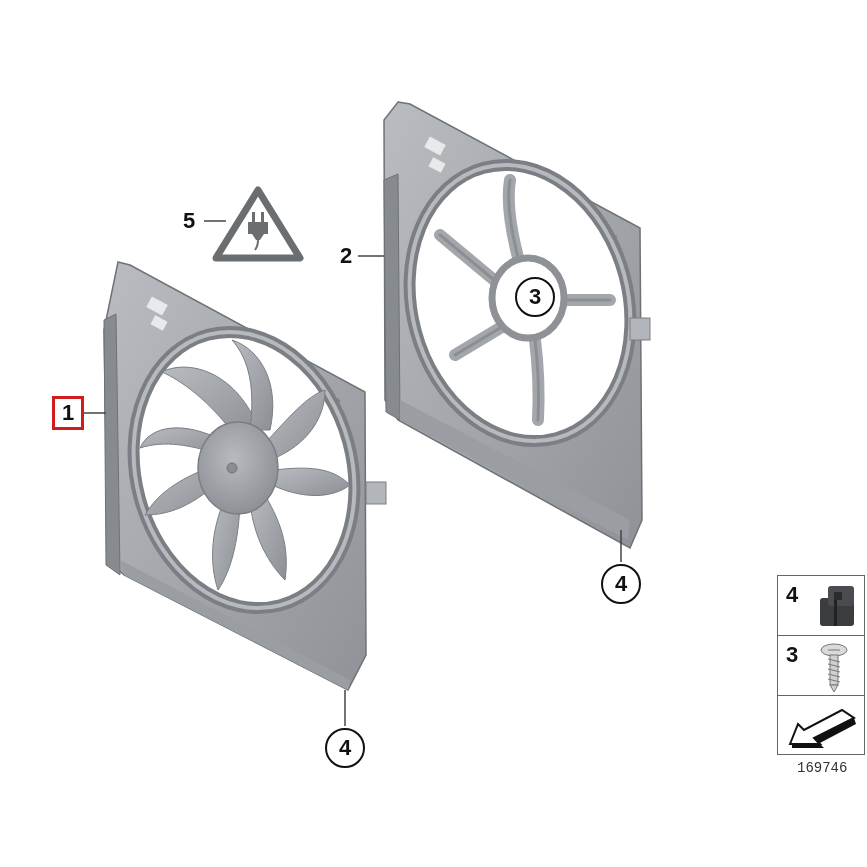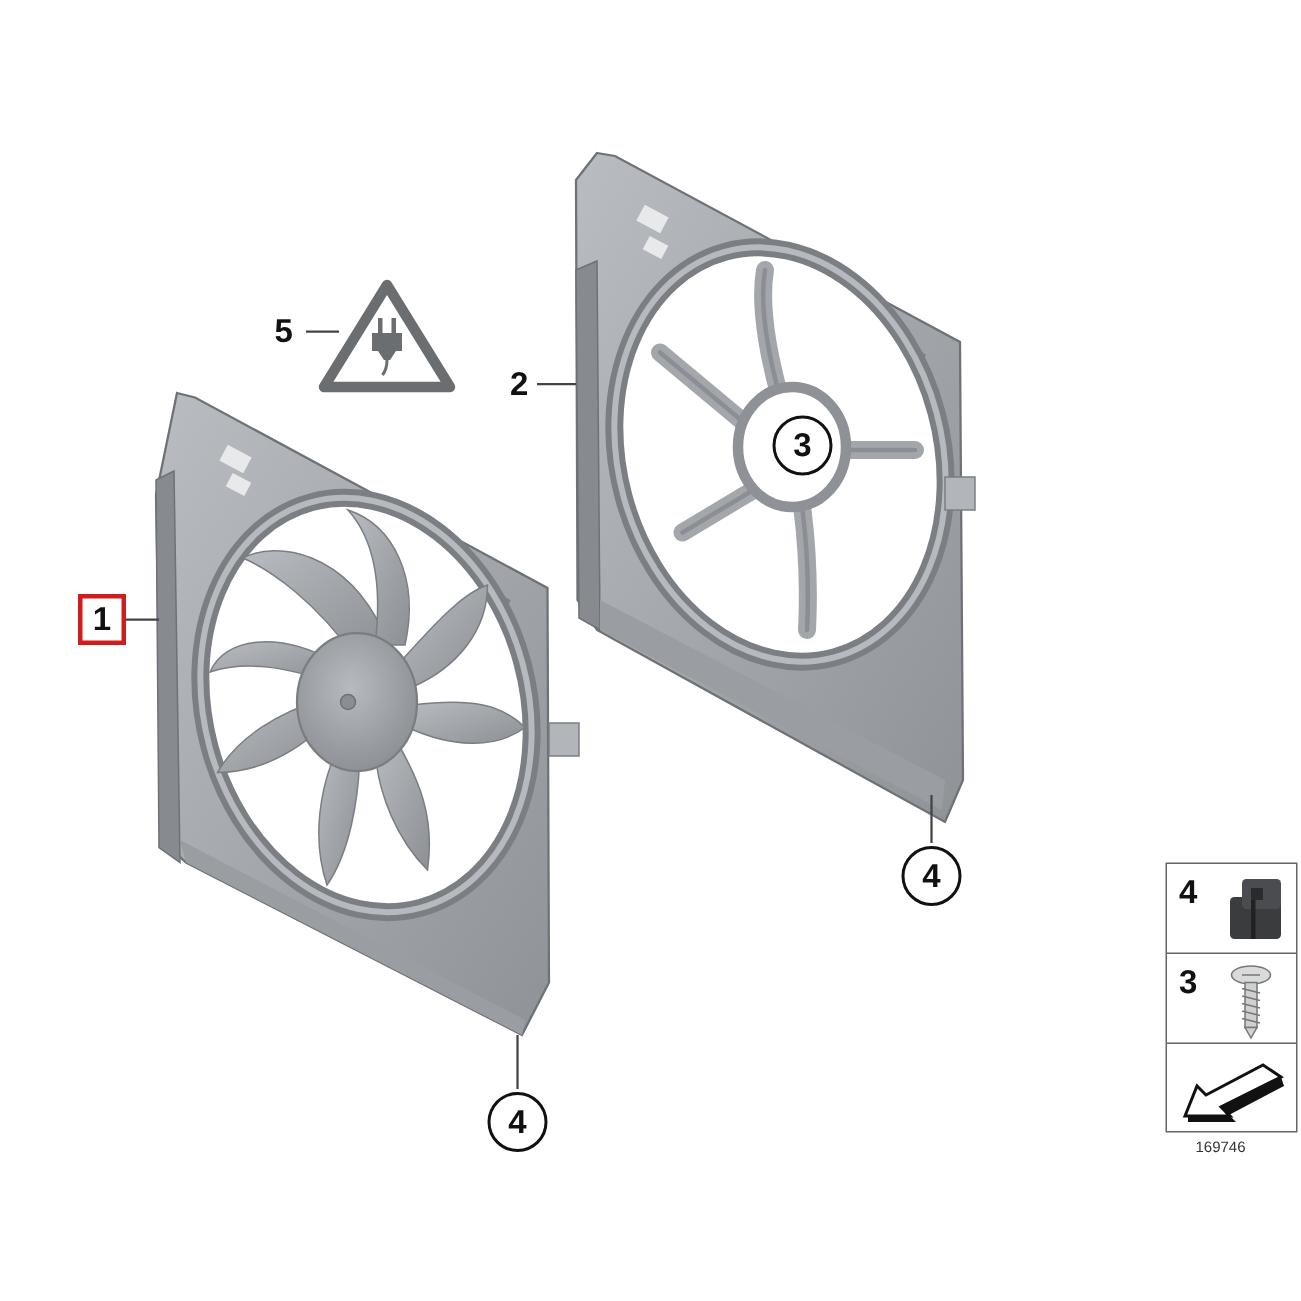--- a/index.html
+++ b/index.html
@@ -5,21 +5,21 @@
   html, body { margin: 0; padding: 0; background: #ffffff; }
   body { width: 867px; height: 867px; position: relative; overflow: hidden; font-family: "Liberation Sans", sans-serif; }
   .stage { position: absolute; left: 0; top: 0; width: 867px; height: 867px; }
   .label { position: absolute; font-family: "Liberation Sans", sans-serif; font-weight: bold; font-size: 22px; color: #111; line-height: 1; }
   .circle-label { position: absolute; width: 40px; height: 40px; border: 2px solid #111; border-radius: 50%; background: #fff; display: flex; align-items: center; justify-content: center; font-weight: bold; font-size: 22px; color: #111; box-sizing: border-box; }
   .red-box { position: absolute; border: 3px solid #d01c1c; box-sizing: border-box; display: flex; align-items: center; justify-content: center; font-weight: bold; font-size: 22px; color: #111; }
   .legend { position: absolute; left: 777px; top: 575px; width: 88px; height: 180px; border: 1px solid #666; box-sizing: border-box; background: #fff; }
   .legend-cell { position: relative; border-bottom: 1px solid #666; box-sizing: border-box; height: 60px; }
   .legend-cell:last-child { border-bottom: none; }
   .legend-num { position: absolute; left: 8px; top: 6px; font-weight: bold; font-size: 22px; color: #111; }
-  .part-number { position: absolute; left: 797px; top: 760px; font-size: 10px; color: #333; font-family: Liberation Sans, sans-serif; }
+  .part-number { position: absolute; left: 797px; top: 760px; font-size: 14px; color: #333; font-family: Liberation Mono, monospace; }
 </style>
 </head>
 <body>
 
 <div class="stage">
   <svg width="867" height="867" viewBox="0 0 867 867" xmlns="http://www.w3.org/2000/svg">
     <defs>
       <linearGradient id="gShroud" x1="0" y1="0" x2="1" y2="1">
         <stop offset="0" stop-color="#b9bcc0"></stop>
         <stop offset="0.5" stop-color="#a4a8ad"></stop>

